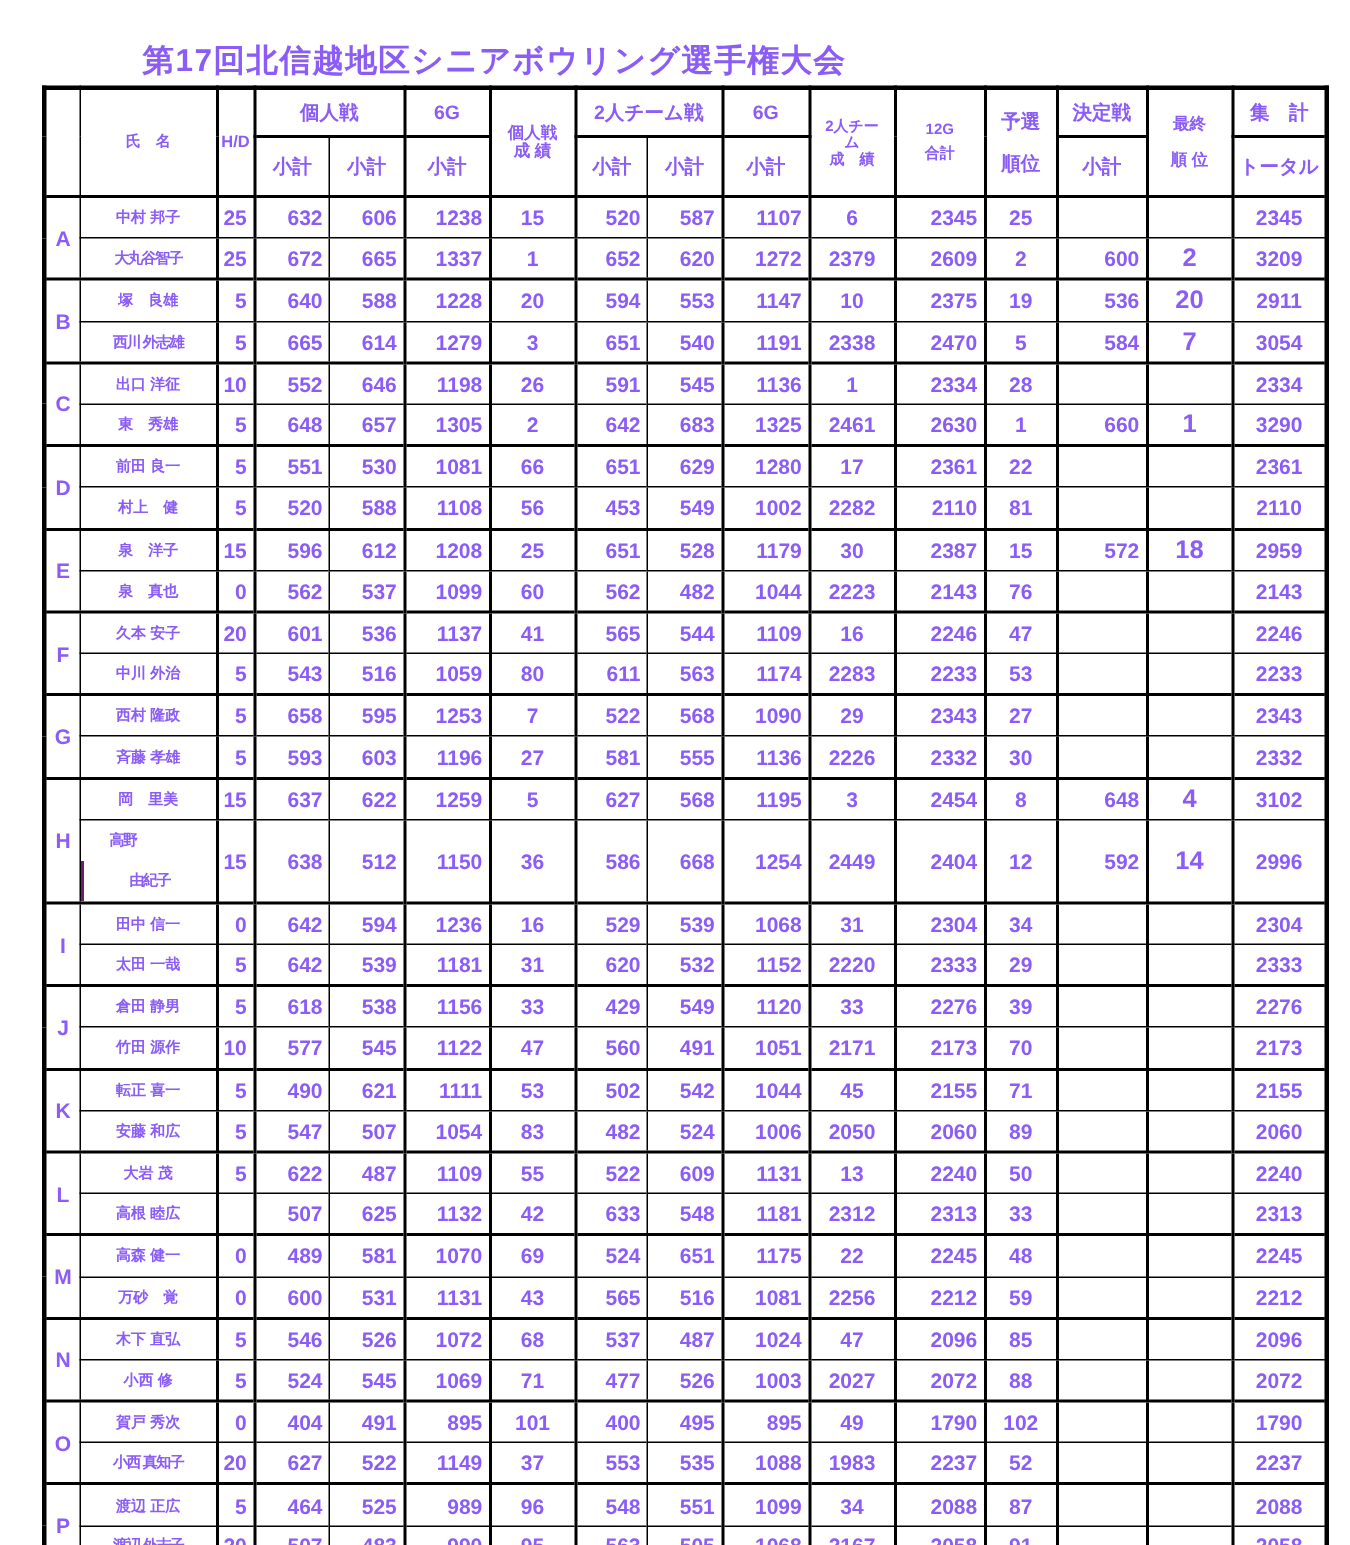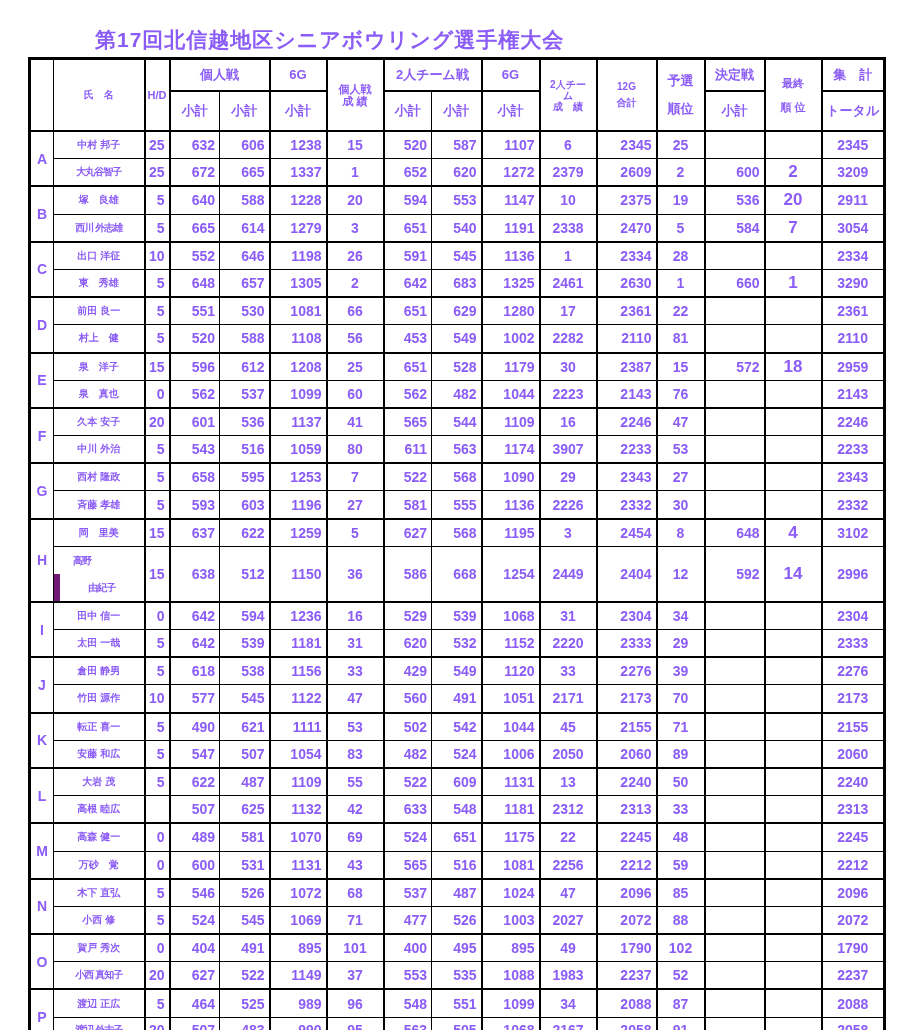--- a/index.html
+++ b/index.html
@@ -17,21 +17,21 @@
   tbody tr{height:27.7px;}
   tbody td{font-size:14px;}
   tbody tr.first td{border-top:2px solid #000;}
   tbody tr.second td{border-top:1px solid #000;}
   td.letter{text-align:center;font-size:14px;}
   td.name{text-align:center;font-size:10px;}
   td.name.compress{letter-spacing:-1px;}
   .split-wrap{display:flex;height:100%;align-items:stretch;flex-direction:column;}
   .split-wrap span{display:block;line-height:27px;text-align:center;}
   .split-wrap span:first-child{width:56px;}
-  .split-wrap .split-right{flex:1;border-left:6px solid #701a75;letter-spacing:-1px;}
+  .split-wrap .split-right{flex:1;border-left:2px solid #701a75;letter-spacing:-1px;}
   td.rt{text-align:right;padding-right:4px;}
   td.ctr{text-align:center;}
   td.final{font-size:17px;}
   .sm{font-size:11px;line-height:12px;}
   .xs{font-size:10px;line-height:11px;}
   .md{font-size:10px;line-height:16px;}
 </style>
 </head>
 <body>
 
@@ -282,21 +282,21 @@
         <tr class="second">
           <td class="name bR2">中川 外治</td>
           <td class="rt bR2">5</td>
           <td class="rt bR1">543</td>
           <td class="rt bR2">516</td>
           <td class="rt bR2">1059</td>
           <td class="ctr bR2">80</td>
           <td class="rt bR1">611</td>
           <td class="rt bR2">563</td>
           <td class="rt bR2">1174</td>
-          <td class="ctr bR2">3907</td>
+          <td class="ctr bR2">2283</td>
           <td class="rt bR2">2233</td>
           <td class="ctr bR2">53</td>
           <td class="rt bR2"></td>
           <td class="ctr final bR2"></td>
           <td class="ctr">2233</td>
         </tr>
         <tr class="first">
           <td rowspan="2" class="letter bR1">G</td>
           <td class="name bR2">西村 隆政</td>
           <td class="rt bR2">5</td>

